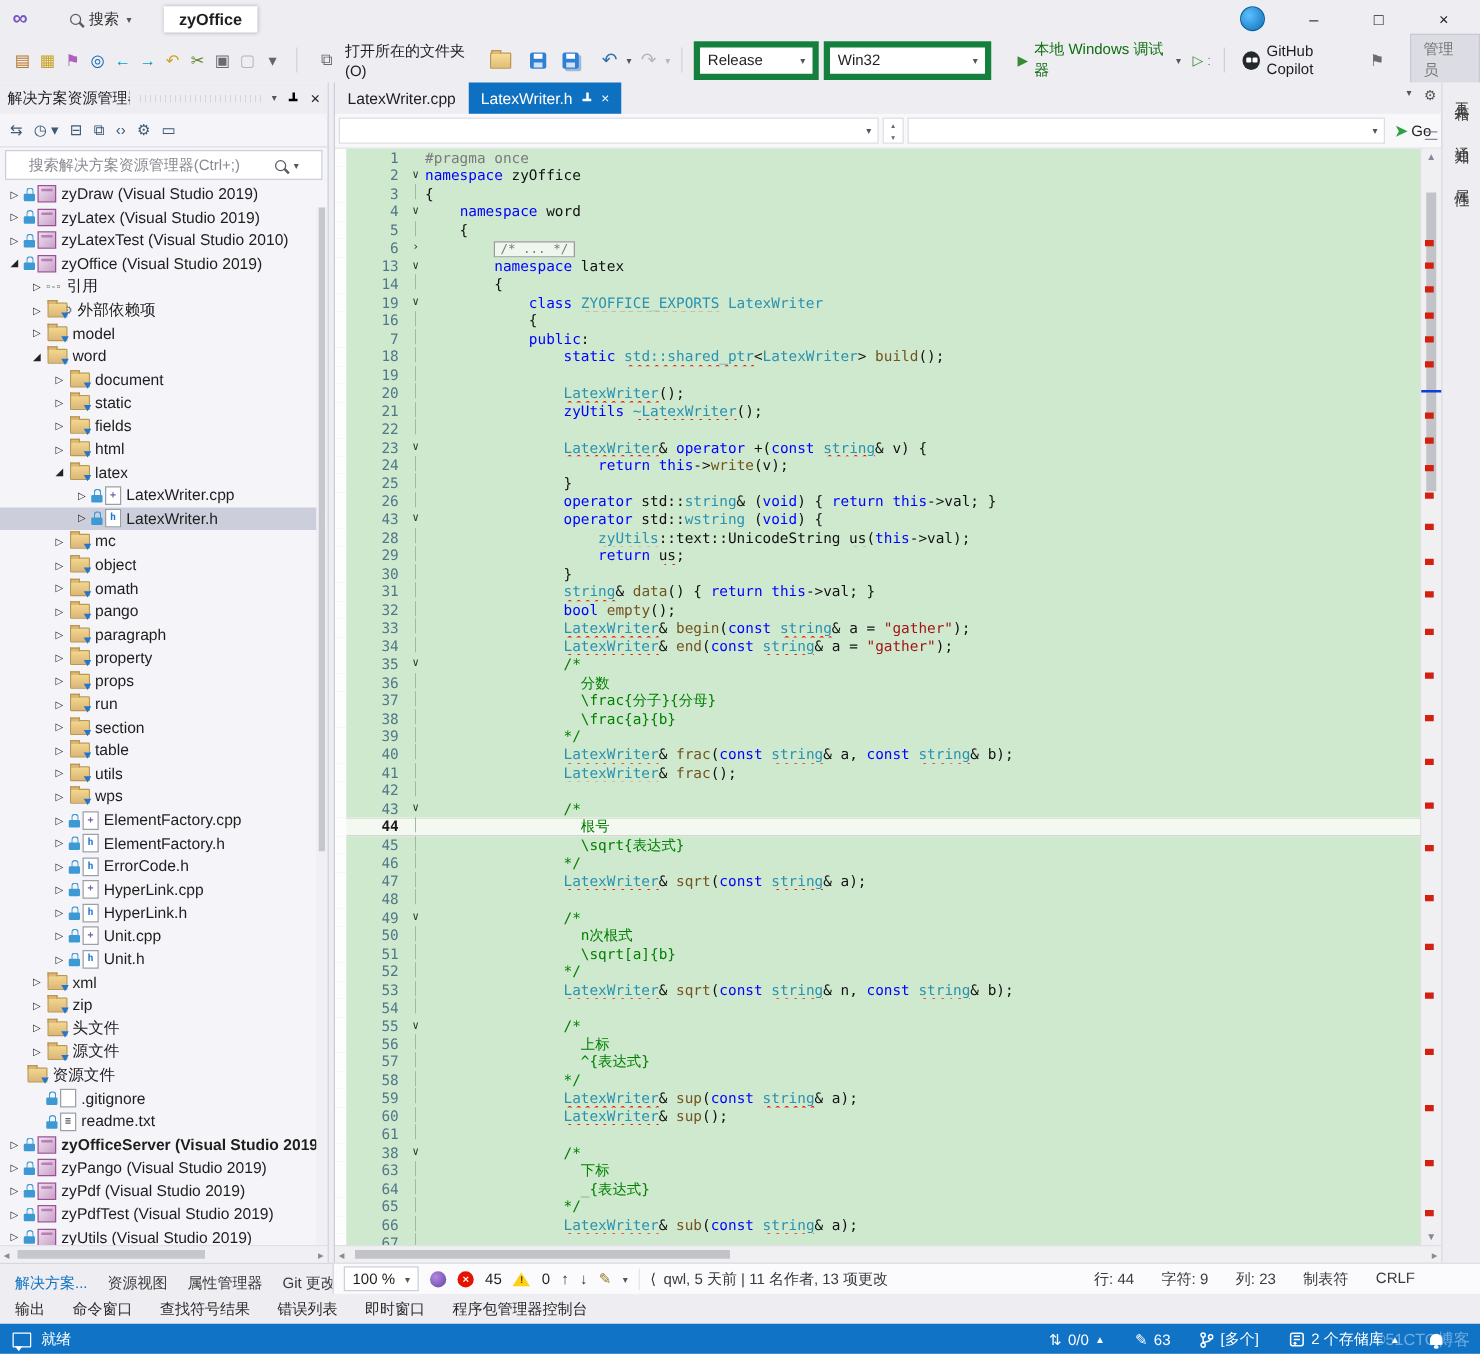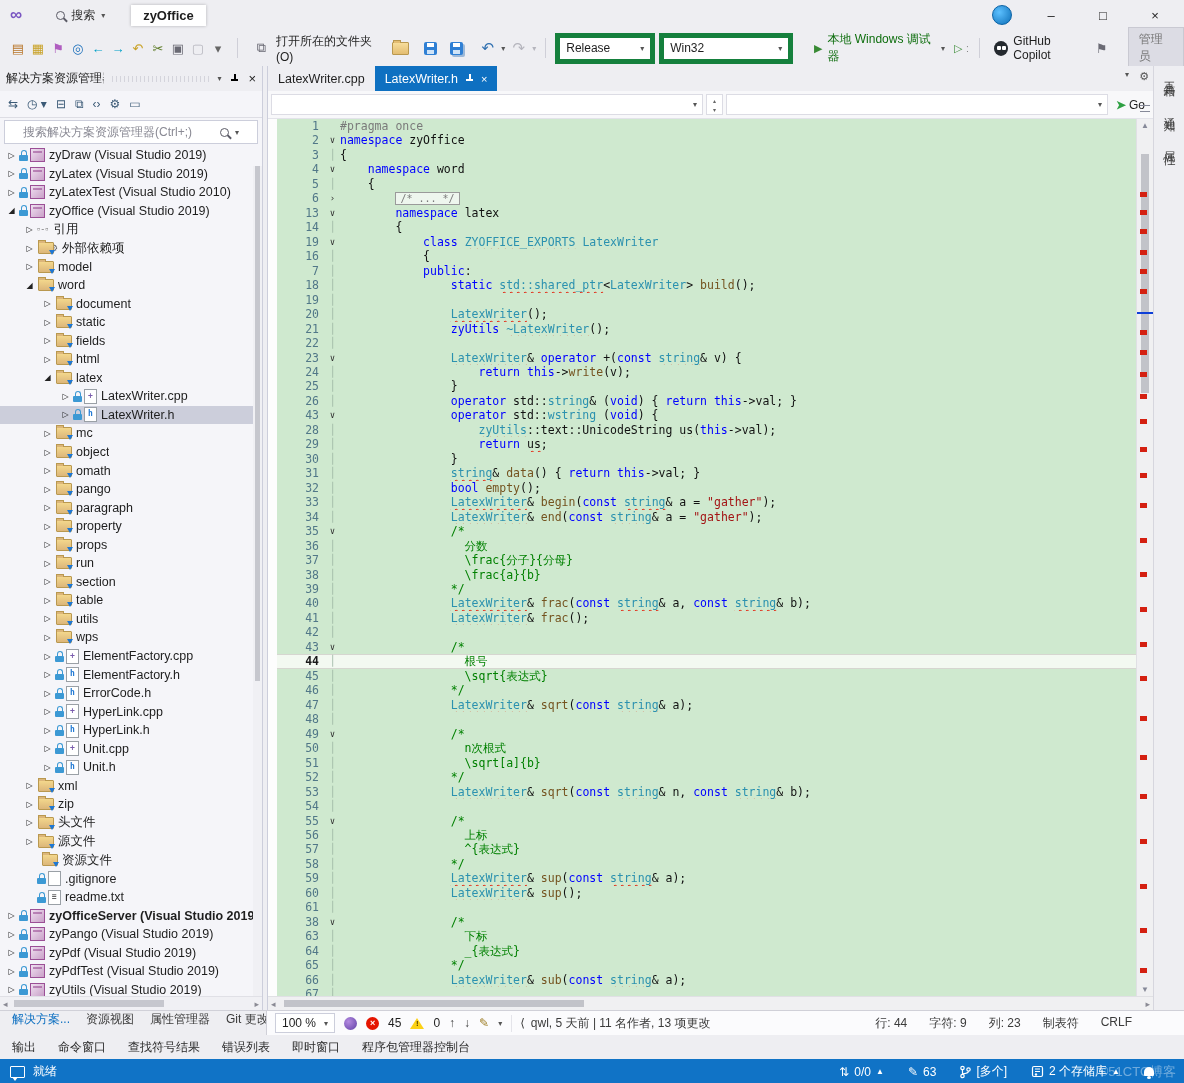--- a/index.html
+++ b/index.html
@@ -120,21 +120,21 @@
   .vblue{position:absolute;left:0;width:100%;height:2px;background:#0e3fd8}
   .ehscroll{height:13px;background:#f0f0f2;border-top:1px solid #e0e0e4;position:relative;display:flex;align-items:center;justify-content:space-between;padding:0 3px;color:#8a8a94;font-size:9px}
   .ehscroll .th{position:absolute;left:16px;top:3px;width:300px;height:7px;background:#c2c3c9}
 
   
   .rstrip{width:30px;background:#eeeef2;border-left:1px solid #d6d6de;display:flex;flex-direction:column;align-items:center;padding-top:6px;gap:30px}
   .rlabel{writing-mode:vertical-rl;font-size:12px;color:#3b3b3b;letter-spacing:2px}
 
   
   .band{height:24px;display:flex;background:#eeeef2;border-top:1px solid #d0d0d8}
-  .band-left{width:262px;flex:none;display:flex;align-items:flex-start;padding-left:4px}
+  .band-left{width:262px;flex:none;display:flex;align-items:flex-end;padding-left:4px}
   .band-tab{padding:0 8px;color:#3b3b3b;white-space:nowrap}
   .band-tab.active{color:#0e70c1}
   .band-right{flex:1;display:flex;align-items:center;background:#fbfbfd;border-left:1px solid #d0d0d8;padding:0 8px;gap:9px;min-width:0}
   .zoombox{background:#fff;border:1px solid #cccedb;height:18px;display:flex;align-items:center;gap:8px;padding:0 6px}
   .ic-feed{width:13px;height:13px;border-radius:50%;background:radial-gradient(circle at 35% 35%,#b48ae0,#5f3fa6)}
   .ic-err{width:13px;height:13px;border-radius:50%;background:#e51400;color:#fff;font-size:9px;line-height:13px;text-align:center;font-weight:bold}
   .ic-warn{width:0;height:0;border-left:7px solid transparent;border-right:7px solid transparent;border-bottom:11px solid #fcd116;position:relative}
   .ic-warn::after{content:"!";position:absolute;left:-1.5px;top:1px;font-size:8px;color:#5a4500;font-weight:bold}
   .navarr{color:#3b3b3b;font-size:12px}
   .codelens{flex:1;display:flex;align-items:center;gap:6px;min-width:0;border-left:1px solid #e4e4ea;padding-left:8px;color:#3b3b3b}
@@ -453,21 +453,21 @@
         <div class="tr" style="padding-left: 22px;">
           <span class="arr">▷</span>
           <span class="ic-folder"></span>
           <span class="lbl">头文件</span>
         </div>
         <div class="tr" style="padding-left: 22px;">
           <span class="arr">▷</span>
           <span class="ic-folder"></span>
           <span class="lbl">源文件</span>
         </div>
-        <div class="tr" style="padding-left: 26px; font-family: Liberation Serif, serif;">
+        <div class="tr" style="padding-left: 6px; font-family: Liberation Serif, serif;">
           <span class="arr"></span>
           <span class="ic-folder"></span>
           <span class="lbl">资源文件</span>
         </div>
         <div class="tr" style="padding-left: 22px;">
           <span class="arr"></span>
           <span class="ic-lock"></span>
           <span class="ic-doc"></span>
           <span class="lbl">.gitignore</span>
         </div>

